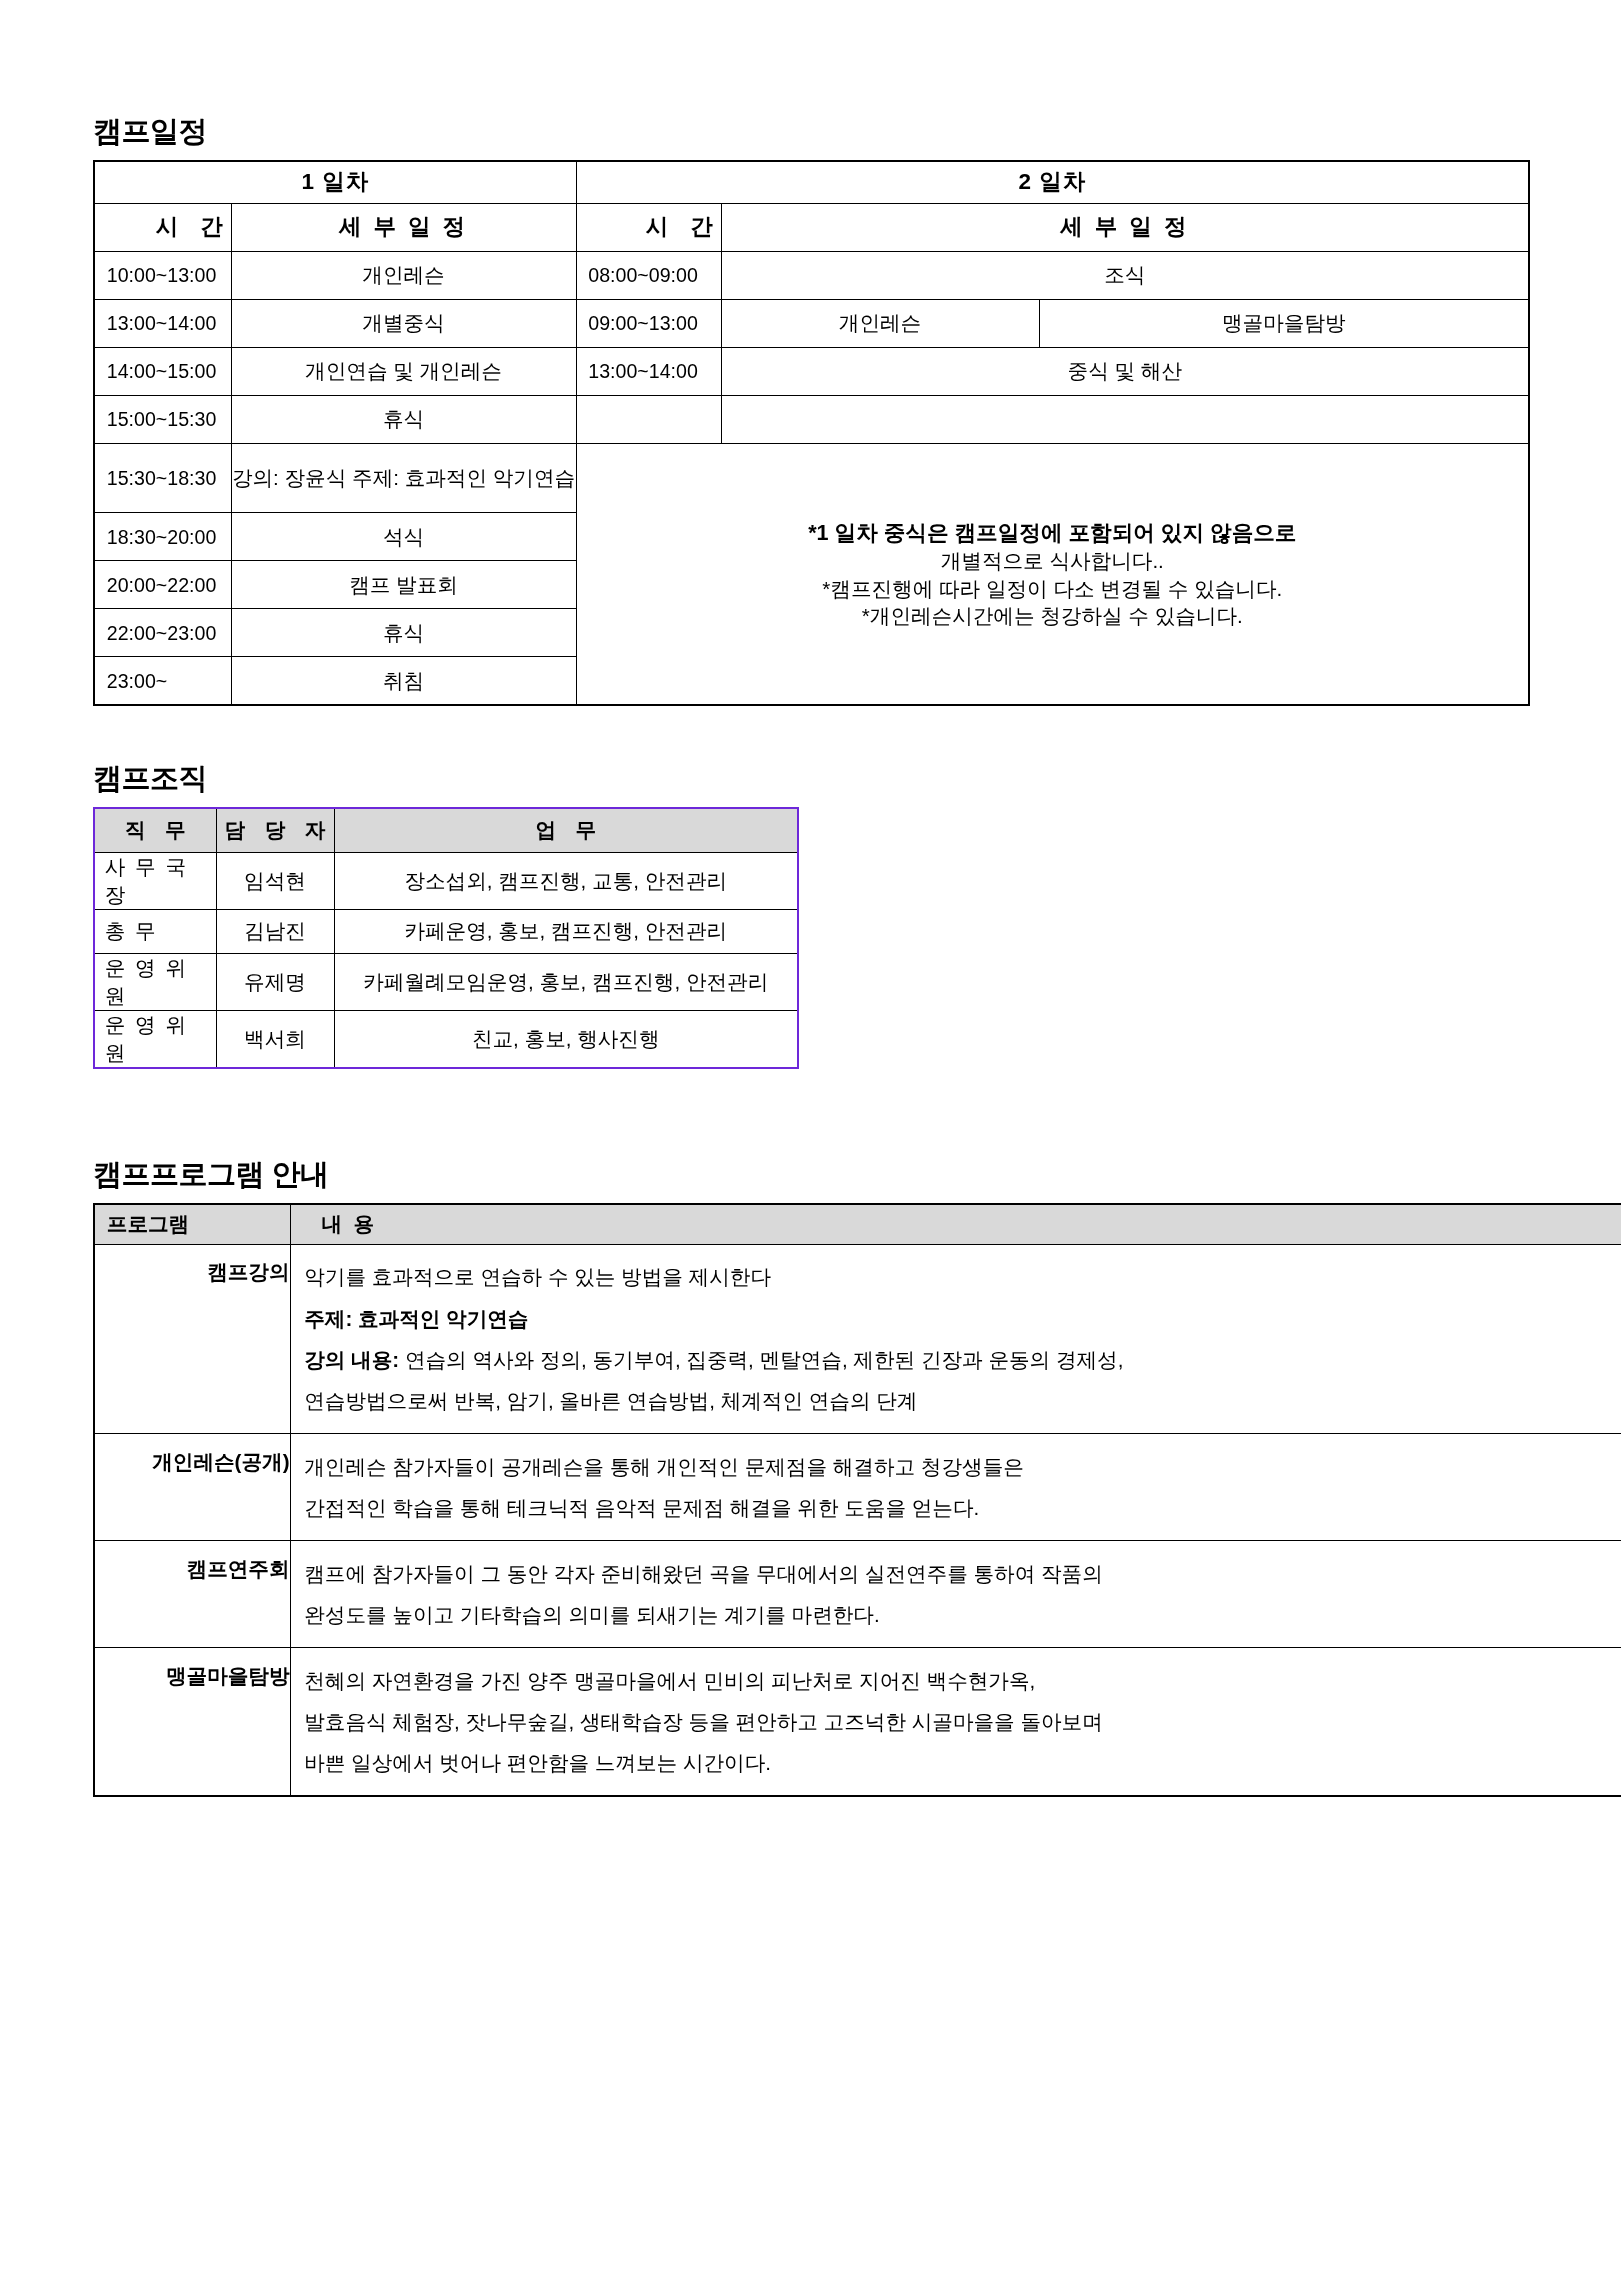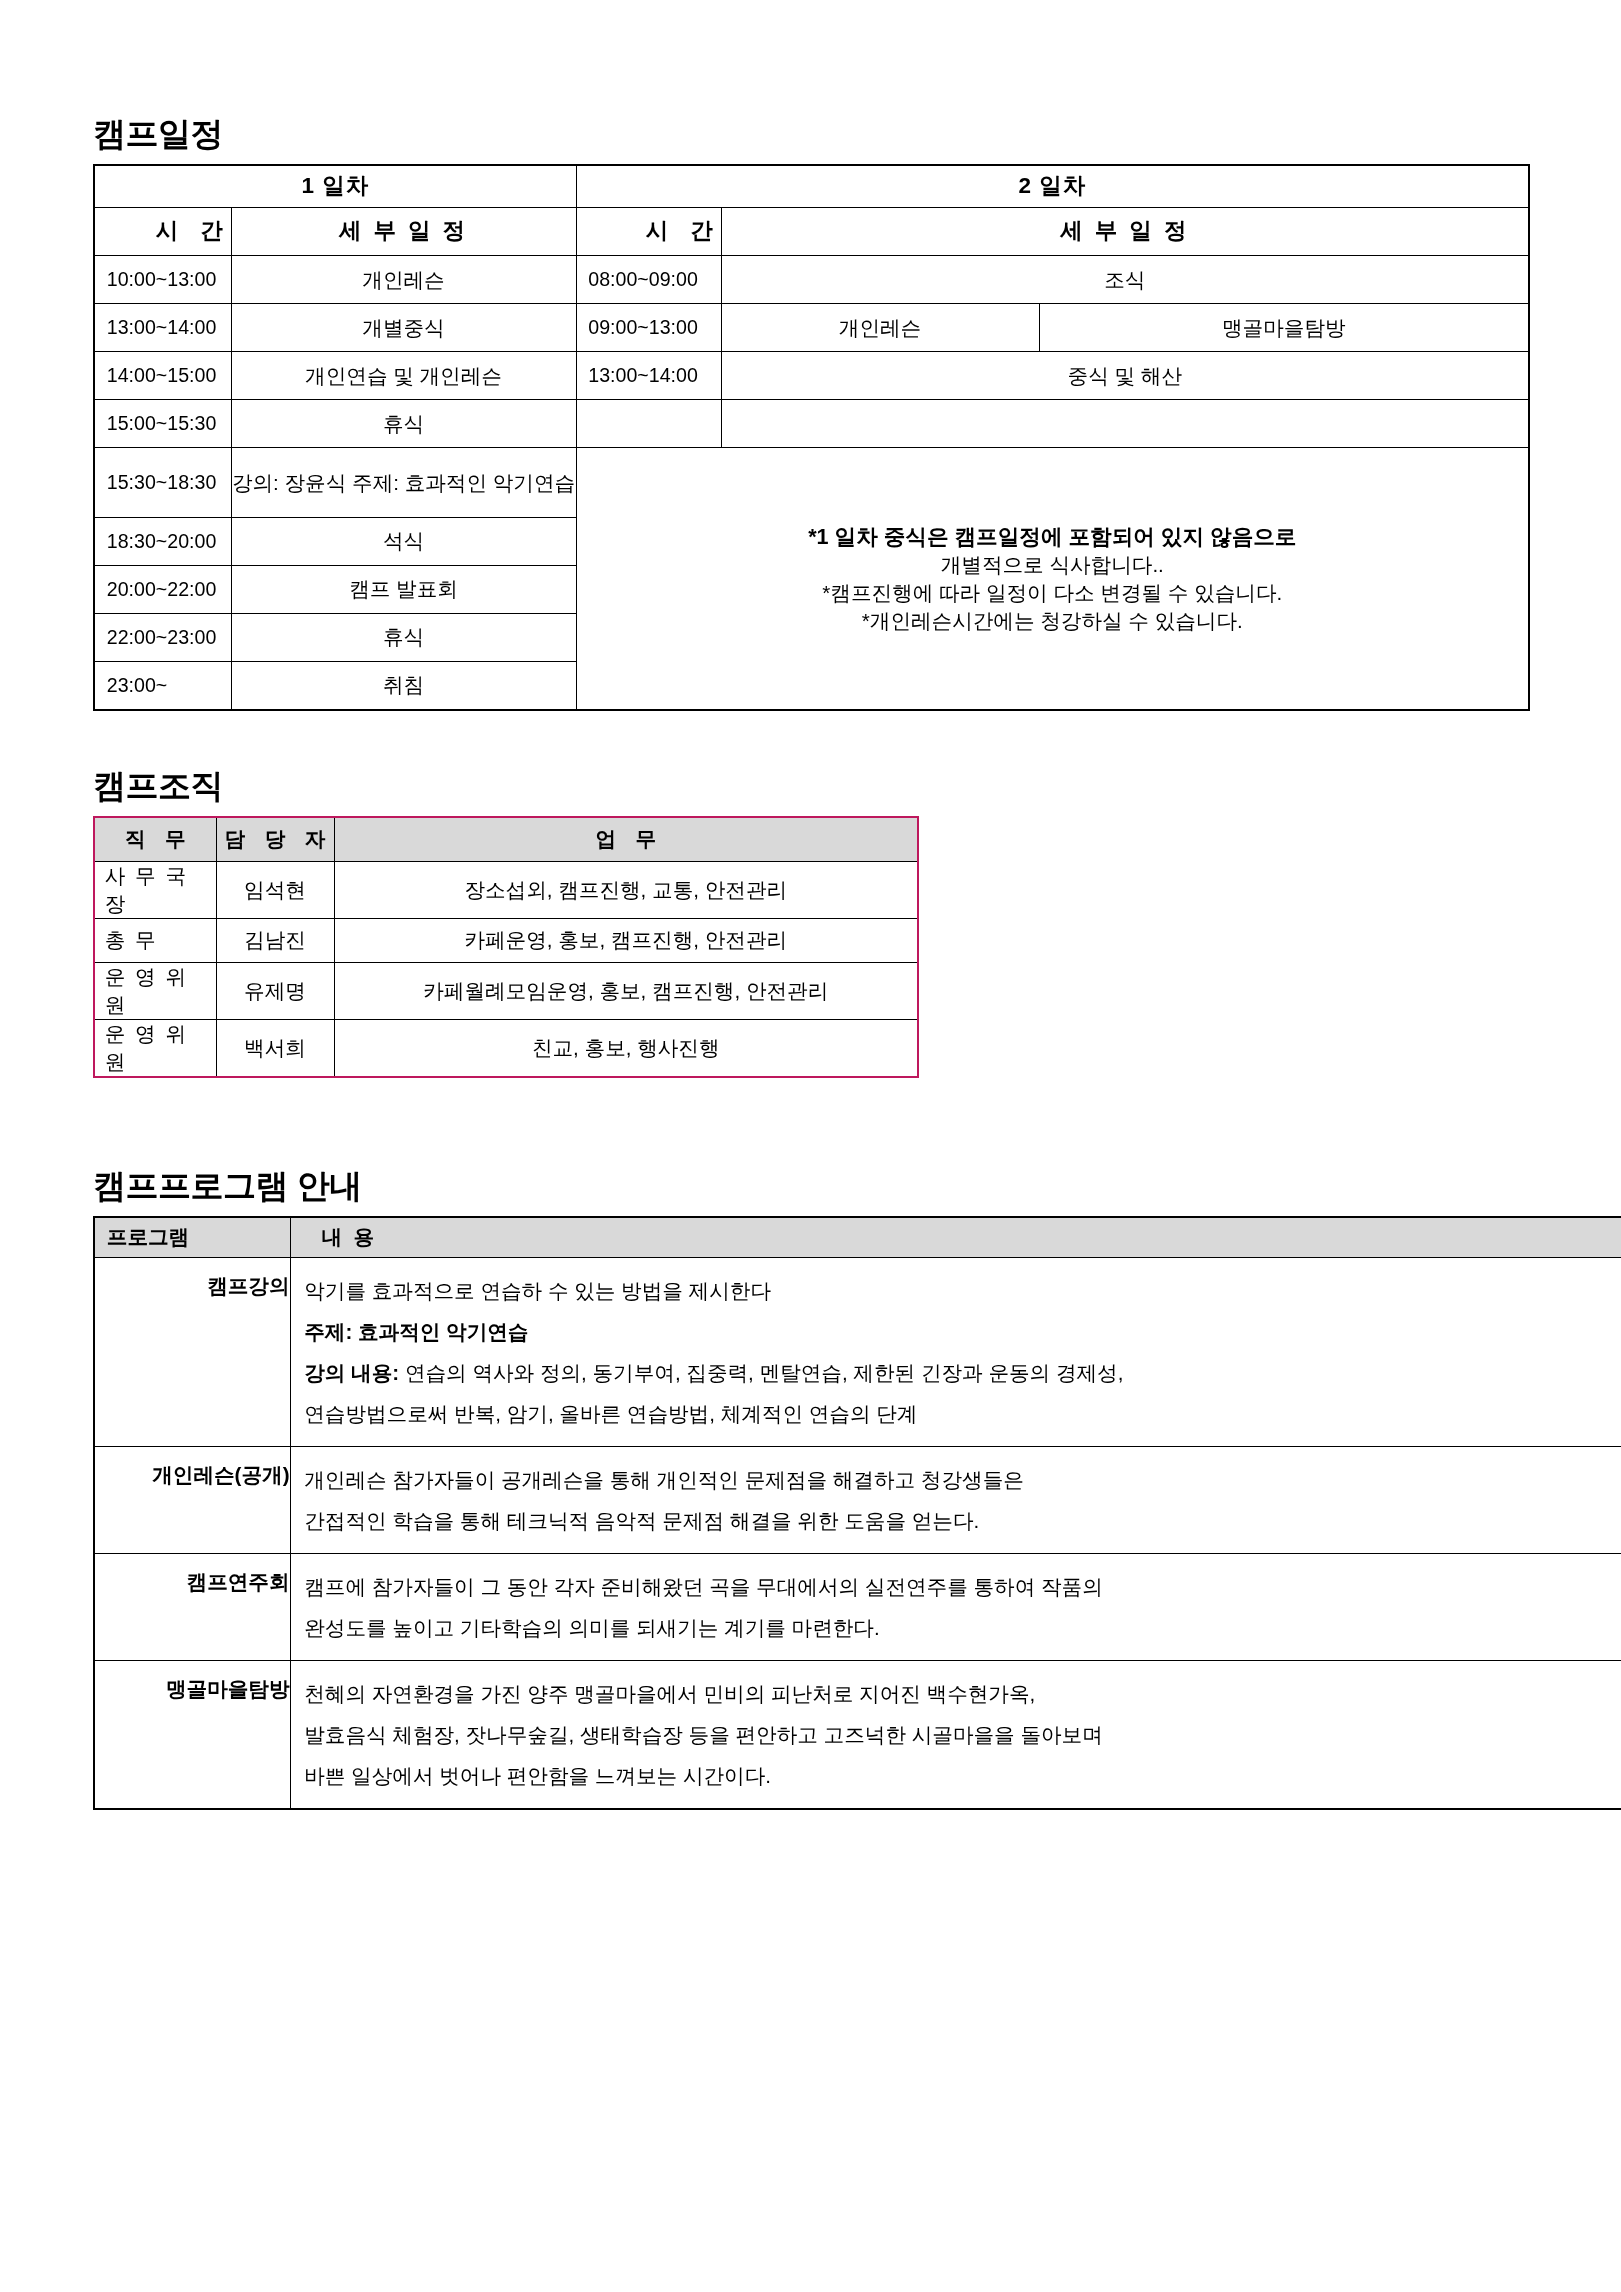--- a/index.html
+++ b/index.html
@@ -18,21 +18,21 @@
   .page {
     position: absolute;
     left: 0; top: 0;
     width: 1621px;
     height: 2293px;
     box-sizing: border-box;
     padding: 116px 93px 0 93px;
   }
 
   h2.section-title {
-    font-size: 33px;
+    font-size: 29px;
     font-weight: bold;
     margin: 0 0 11.8px 0;
     letter-spacing: -0.5px;
     line-height: 1.1;
   }
 
   table {
     border-collapse: collapse;
     table-layout: fixed;
   }
@@ -102,22 +102,22 @@
 
   .w-time1 { width: 137px; }
   .w-det1  { width: 345px; }
   .w-time2 { width: 145px; }
   .w-det2  { width: 318px; }
   .w-det2b { width: 490px; }
 
   
   .spacer-1 { height: 57px; }
   .org {
-    width: 826px;
-    border: 2px solid #be185d;
+    width: 706px;
+    border: 2px solid #6d28d9;
   }
   .org td {
     font-size: 20.6px;
     height: 43px;
   }
   .org thead td {
     background: #d9d9d9;
     text-align: center;
     font-weight: bold;
     letter-spacing: 6.9px;

